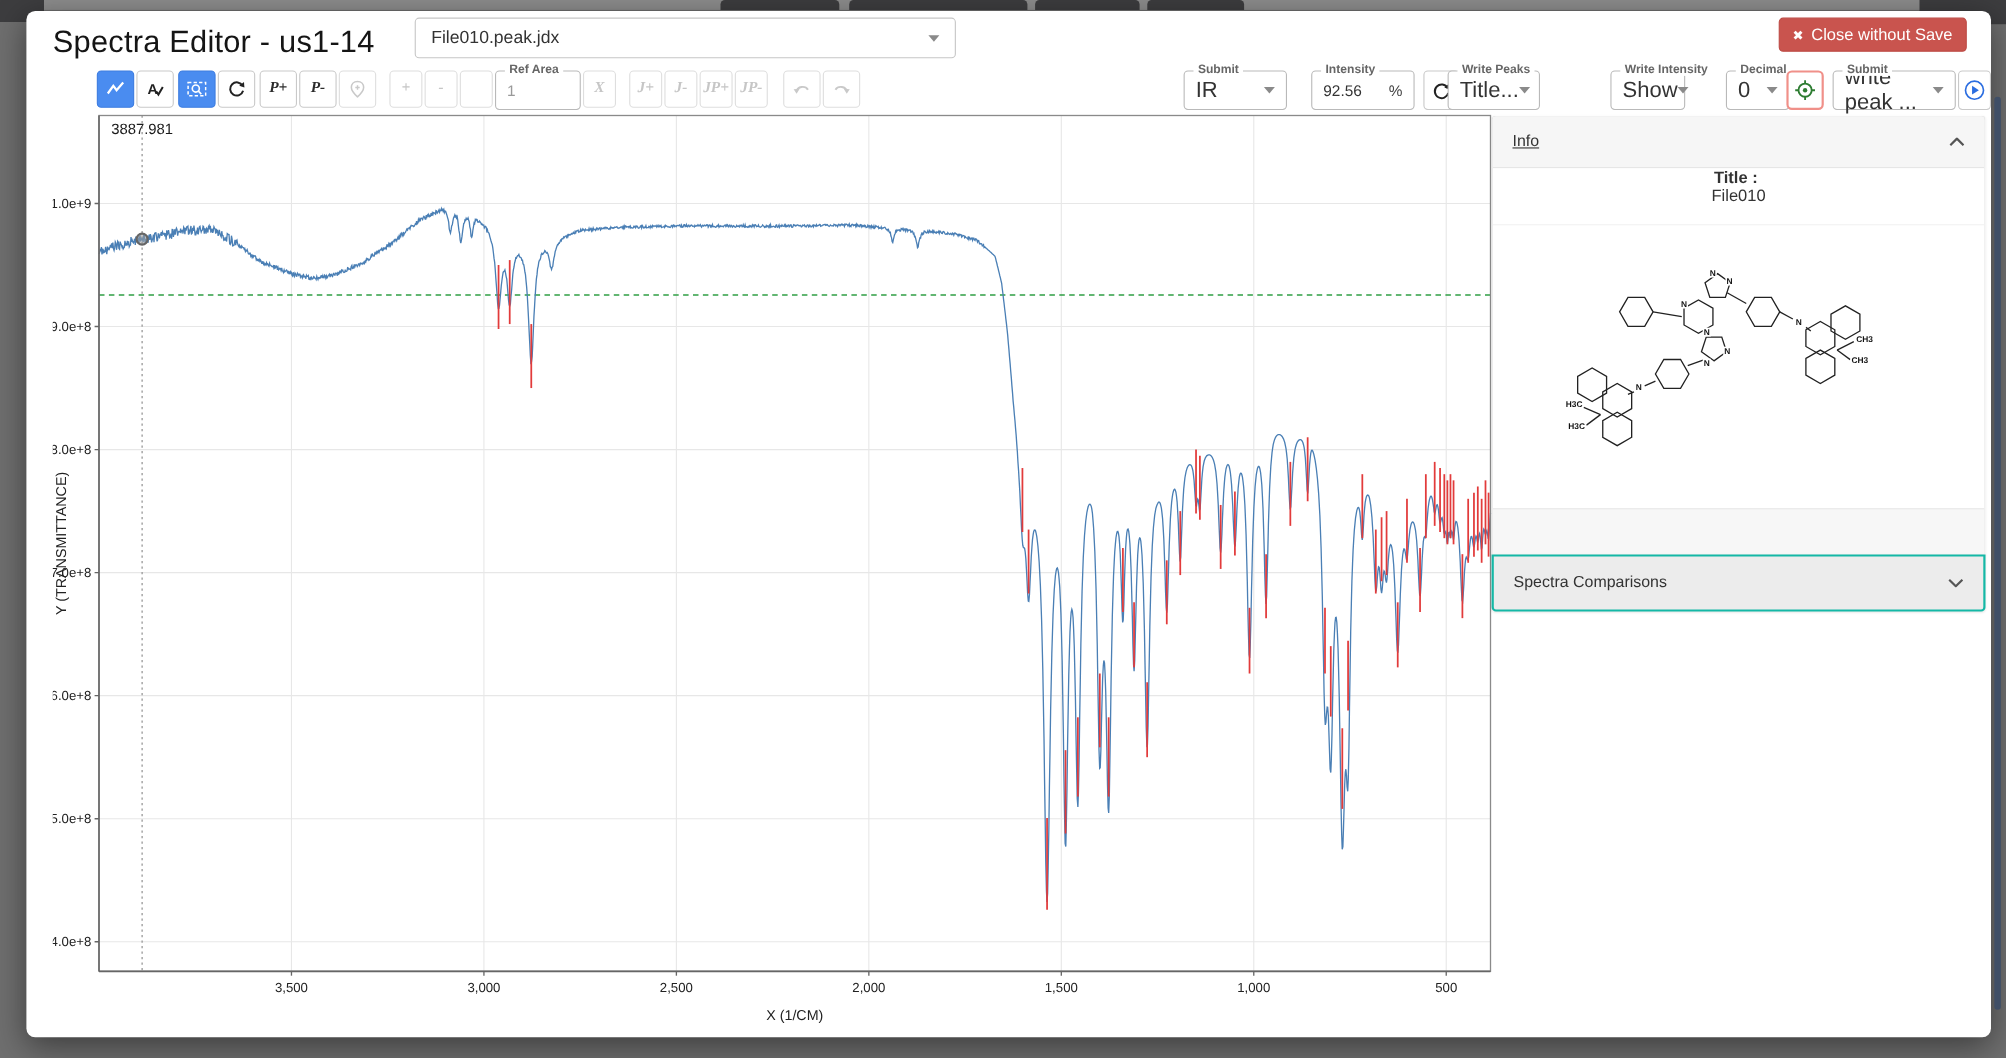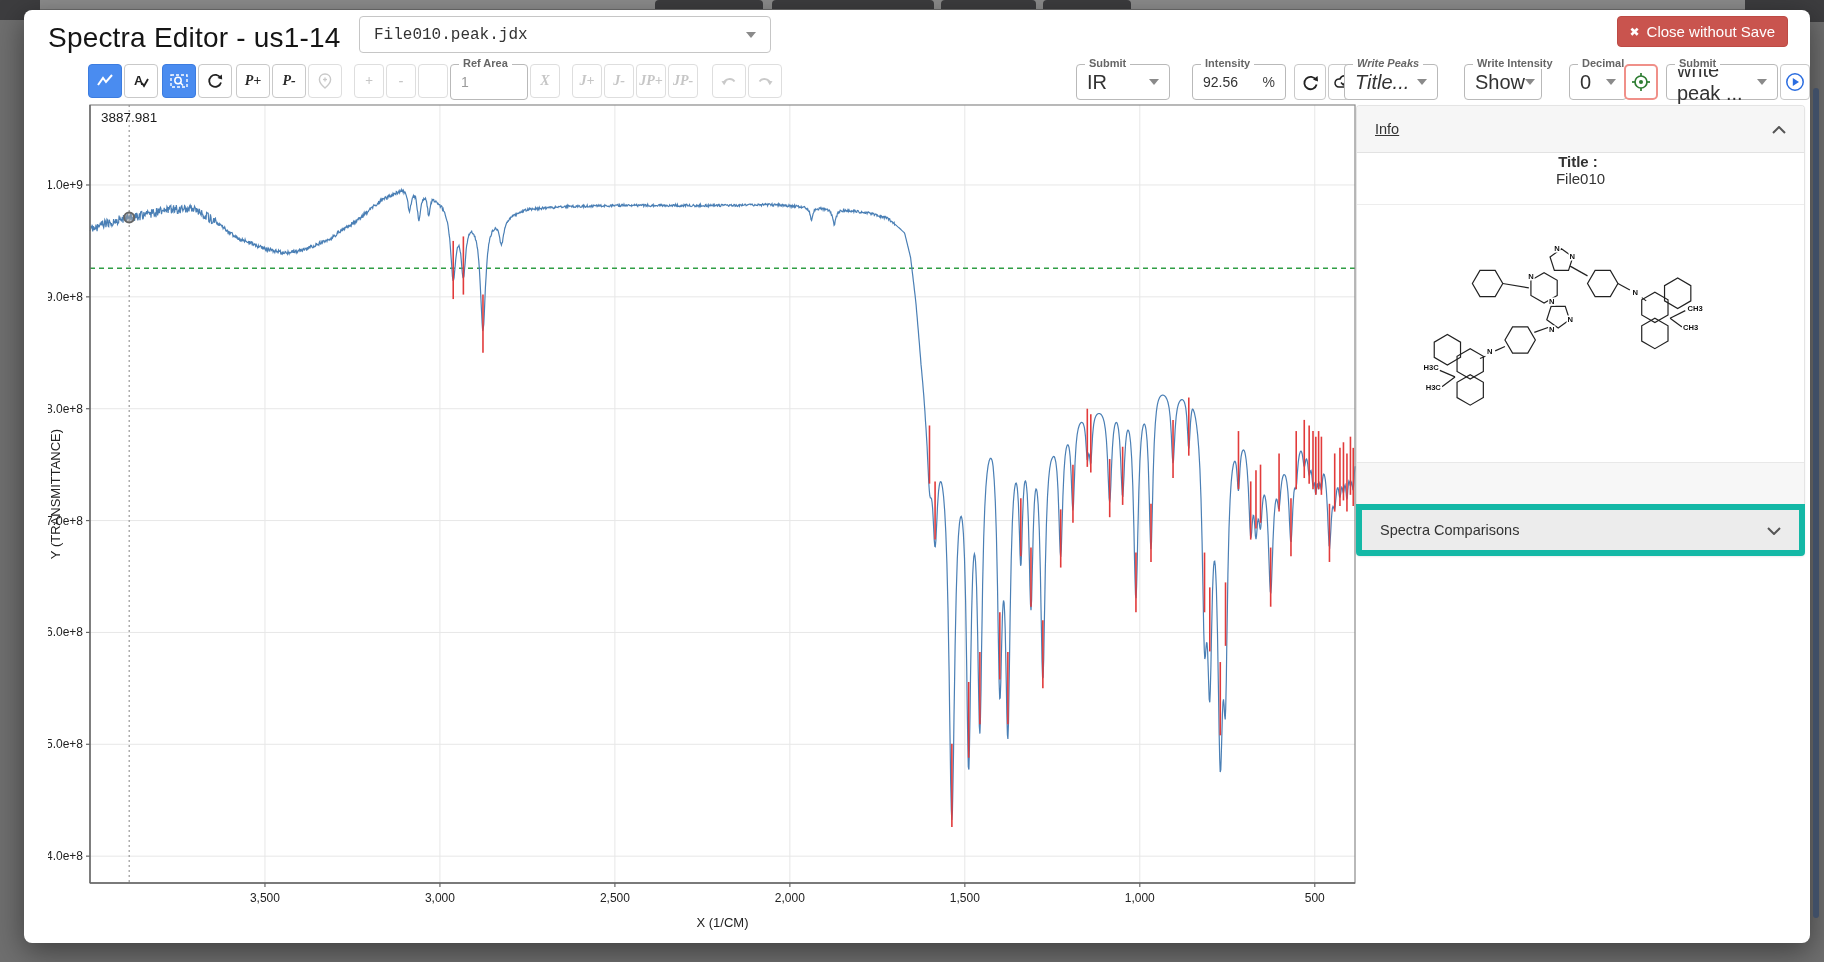--- a/index.html
+++ b/index.html
@@ -10,23 +10,23 @@
   }
   .topstrip { position:absolute; left:0; top:0; width:1824px; height:9px; background:#8d8d8d; }
   .tab { position:absolute; top:0; height:9px; background:#3d3d3f; border-radius:4px 4px 0 0; }
   .tab.corner { border-radius:0; }
   .modal {
     position:absolute; left:24px; top:10px; width:1786px; height:933px;
     background:#ffffff; border-radius:8px; box-shadow:0 8px 30px rgba(0,0,0,.45);
   }
   .page-title { position:absolute; left:24px; top:12px; font-size:28px; font-weight:400; color:#151515; letter-spacing:.2px; }
   .file-select {
-    position:absolute; left:335px; top:6px; width:412px; height:37px;
+    position:absolute; left:353px; top:6px; width:492px; height:37px;
     border:1px solid #c6c6c6; border-radius:4px; background:#fff;
-    display:flex; align-items:center; padding:0 14px; font-size:16px; color:#333; cursor:pointer;font-family:Liberation Mono, monospace;
+    display:flex; align-items:center; padding:0 14px; font-size:16px; color:#333; cursor:pointer;
   }
   .caret { width:0; height:0; border-left:5px solid transparent; border-right:5px solid transparent; border-top:6px solid #8a8a8a; }
   .file-select .caret { margin-left:auto; }
   .close-btn {
     position:absolute; top:6px; right:22px; height:31px; padding:0 12px;
     background:#c9544e; border:1px solid #bd4a44; border-radius:4px; color:#fff; font-size:15px;
     display:flex; align-items:center; gap:7px; cursor:pointer; font-family:"Liberation Sans",sans-serif;
   }
   .close-btn .x { font-size:12px; }
   .toolbar { position:absolute; left:0; top:54px; width:1786px; height:40px; }
@@ -66,21 +66,21 @@
     height:47px; background:#f6f6f6; display:flex; align-items:center; padding:0 18px;
     font-size:14.5px; color:#333; cursor:pointer; border-bottom:1px solid #e2e2e2;text-decoration:underline;
   }
   .acc-header .chev { margin-left:auto; }
   .row-title { height:52px; background:#fff; display:flex; align-items:center; padding:0 18px; font-size:15px; color:#333; border-bottom:1px solid #ededed;flex-direction:column; }
   .row-title b { margin-right:5px; }
   .molecule { height:257px; background:#fff; display:flex; align-items:center; justify-content:center; }
   .acc-footer { height:42px; background:#f7f7f7; border-top:1px solid #e8e8e8; }
   .acc2 {
     height:52px; background:#ececec; display:flex; align-items:center; padding:0 18px;
-    font-size:14.5px; color:#333; border:6px solid #14b8a6; border-radius:0 0 4px 4px; cursor:pointer;
+    font-size:14.5px; color:#333; border:2px solid #14b8a6; border-radius:0 0 4px 4px; cursor:pointer;
     box-shadow:0 1px 2px rgba(0,0,0,.08);
   }
   .acc2 .chev { margin-left:auto; }
   .scrollbar { position:absolute; left:1813px; top:88px; width:6px; height:830px; background:#3f4e66; border-radius:3px; z-index:50; }
 </style>
 </head>
 <body>
 
 <div class="topstrip">
   <div class="tab" style="left:655px;width:108px;"></div>
@@ -201,27 +201,27 @@
       </svg>
     </button>
 
     <button class="icon-btn" style="left:1304px;">
       <svg width="22" height="18" viewBox="0 0 22 18">
         <path d="M6 14 a4 4 0 1 1 .9-7.9 a5.2 5.2 0 0 1 10 1.6 a3.4 3.4 0 0 1 -1 6.3 Z" fill="none" stroke="#222" stroke-width="1.5"></path>
         <polyline points="8,9.5 10.2,11.8 14.2,7.2" fill="none" stroke="#222" stroke-width="1.6"></polyline>
       </svg>
     </button>
 
-    <div class="fld" style="left:1320px;width:94px;font-style:italic;">
+    <div class="fld" style="left:1292px;width:84px;">
       <span class="fld-label">Write Peaks</span>
       <span class="fld-value">Title...</span>
       <span class="caret"></span>
     </div>
 
-    <div class="fld" style="left:1440px;width:78px;">
+    <div class="fld" style="left:1440px;width:68px;">
       <span class="fld-label">Write Intensity</span>
       <span class="fld-value">Show</span>
       <span class="caret"></span>
     </div>
 
     <div class="fld" style="left:1530px;width:58px;margin-left:15px;">
       <span class="fld-label">Decimal</span>
       <span class="fld-value">0</span>
       <span class="caret"></span>
     </div>

